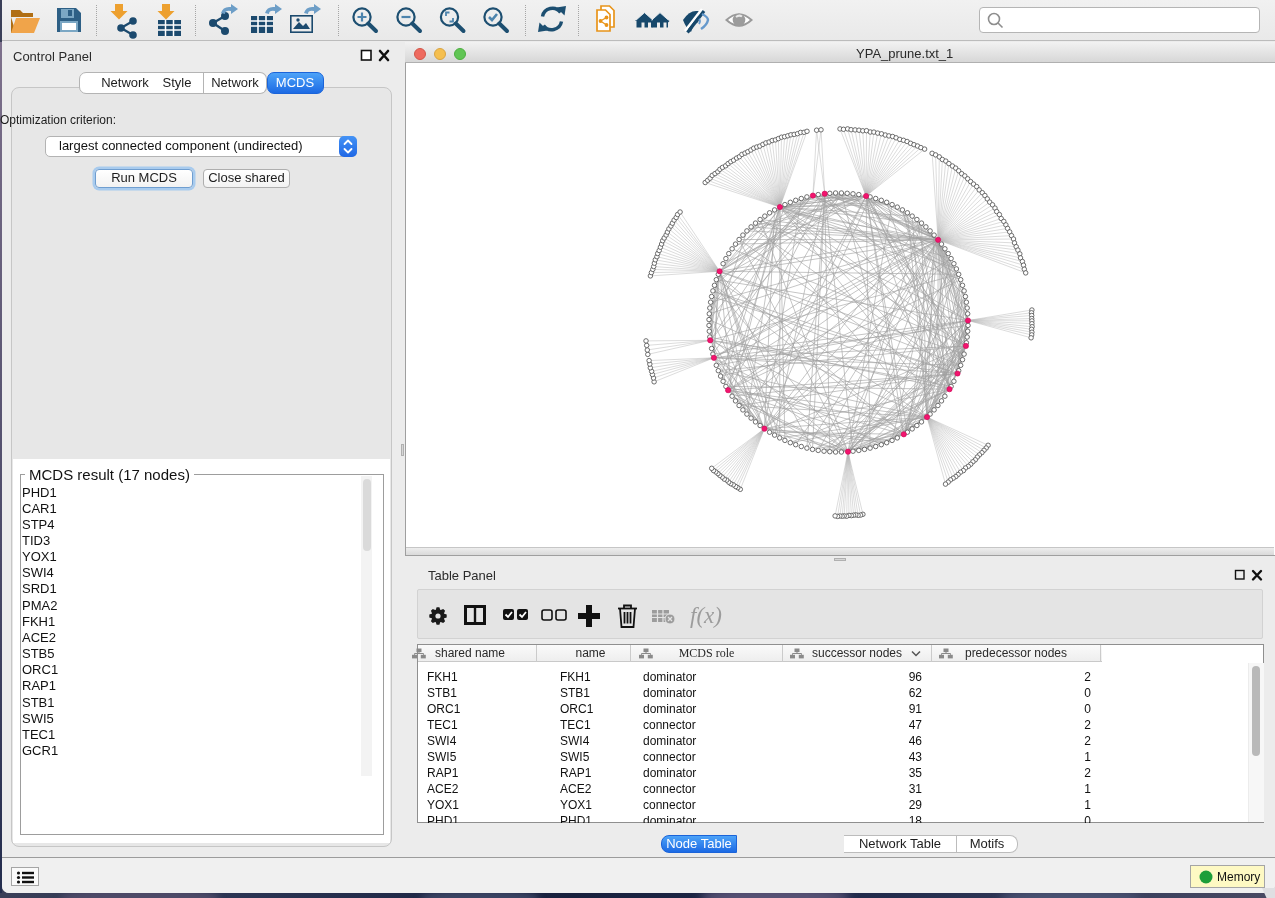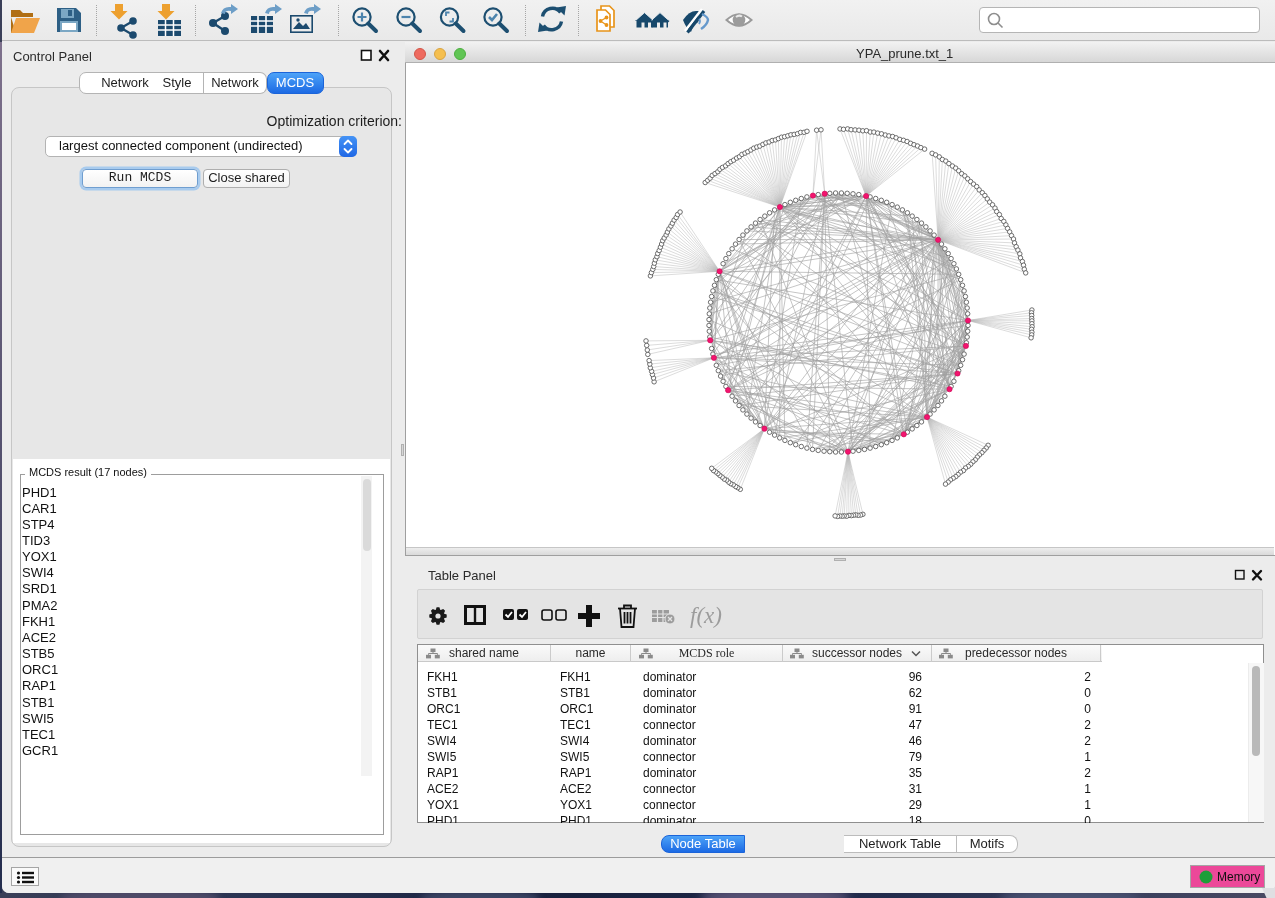--- a/index.html
+++ b/index.html
@@ -8,27 +8,27 @@
 #wall { position:absolute; left:0; top:0; width:1275px; height:898px;
   background:linear-gradient(90deg,#3a3f58 0%,#2a3352 20%,#18203d 45%,#232c4d 70%,#3c415e 90%,#4a4a62 100%); }
 #win { position:absolute; left:1.5px; top:0; width:1273.5px; height:892.5px; background:#ececec; border-radius:0 0 7px 7px; }
 #toolbar { position:absolute; left:1.5px; top:0; width:1273.5px; height:41px; background:linear-gradient(#f1f1f1,#e9e9e9); border-bottom:1px solid #bcbcbc; }
 .tsep { position:absolute; top:5px; height:31px; width:0; border-left:1px dotted #a6a6a6; }
 #searchbox { position:absolute; left:977px; top:7px; width:281px; height:26px; background:#fff; border:1px solid #b5b5b5; border-radius:4px; }
 
 #cp-title { position:absolute; left:13px; top:49px; font-size:13px; color:#2b2b2b; }
 #cp-panel { position:absolute; left:10.5px; top:87px; width:381px; height:760px; background:#e7e7e7; border:1px solid #c6c6c6; border-radius:8px; }
 .seg { position:absolute; top:72px; height:22px; background:#fff; border:1px solid #b4b4b4; font-size:13px; color:#1d1d1d; text-align:center; line-height:20px; }
-#opt-label { position:absolute; left:0; top:113px; width:402px; text-align:right; font-size:14px; color:#1d1d1d; }
+#opt-label { position:absolute; left:0; top:113px; width:402px; text-align:left; font-size:12px; color:#1d1d1d; }
 #combo { position:absolute; left:45px; top:136px; width:312px; height:20.5px; background:#fff; border:1px solid #b3b3b3; border-radius:5px; font-size:13px; color:#111; line-height:18px; padding-left:13px; }
 #combo-btn { position:absolute; right:-1px; top:-1px; width:18px; height:20.5px; border-radius:5px; background:linear-gradient(#4493f6,#1f67e5); }
 .btn { position:absolute; height:19px; background:linear-gradient(#ffffff,#f2f2f2); border:1px solid #aeaeae; border-radius:4px; font-size:13px; color:#1d1d1d; text-align:center; }
 #white-area { position:absolute; left:12.5px; top:459px; width:377px; height:384px; background:#fff; }
 #fieldset { position:absolute; left:19.5px; top:474px; width:364px; height:361px; border:1px solid #9d9d9d; }
-#fs-legend { position:absolute; left:25px; top:466px; background:#fff; padding:0 4px; font-size:11px; color:#111; }
+#fs-legend { position:absolute; left:25px; top:466px; background:#fff; padding:0 4px; font-size:15px; color:#111; }
 #mlist { position:absolute; left:22px; top:484.5px; font-size:13px; color:#111; line-height:16.15px; }
 #mlist-sb { position:absolute; left:361px; top:476px; width:11px; height:300px; background:#f3f3f3; }
 #mlist-thumb { position:absolute; left:1.5px; top:3px; width:8px; height:72px; background:#dadada; border-radius:4px; }
 
 #net { position:absolute; left:405px; top:42px; width:870px; height:514px; background:#fff; border:1px solid #9f9f9f; border-right:none; }
 #net-title { position:absolute; left:405px; top:42px; width:870px; height:21px; background:linear-gradient(#f2f2f2,#d7d7d7); border-bottom:1px solid #b0b0b0; }
 .light { position:absolute; top:47.5px; width:12px; height:12px; border-radius:50%; }
 #net-name { position:absolute; left:856px; top:46px; font-size:13px; color:#2a2a2a; }
 #net-bottom { position:absolute; left:406px; top:547px; width:868px; height:8px; background:linear-gradient(#ededed,#dadada); border-top:1px solid #c6c6c6; }
 
@@ -40,21 +40,21 @@
 .row { position:absolute; left:418px; width:683px; height:16px; font-size:12px; color:#111; line-height:16px; }
 .c1 { position:absolute; left:9px; } .c2 { position:absolute; left:142px; }
 .c3 { position:absolute; left:225px; } .c4 { position:absolute; left:330px; width:174px; text-align:right; }
 .c5 { position:absolute; left:510px; width:163px; text-align:right; }
 #tbl-sb { position:absolute; left:1248px; top:663px; width:15.5px; height:159px; background:#f7f7f7; border-left:1px solid #ececec; }
 #tbl-thumb { position:absolute; left:1251.5px; top:666px; width:8px; height:90px; background:#b9b9b9; border-radius:4px; }
 .btab { position:absolute; top:835px; height:18px; background:#fff; border:1px solid #bcbcbc; font-size:13px; color:#1d1d1d; text-align:center; line-height:16px; }
 
 #status { position:absolute; left:1.5px; top:857px; width:1273.5px; height:35.5px; background:#f0f0f0; border-top:1px solid #9c9c9c; border-radius:0 0 7px 7px; }
 #lbtn { position:absolute; left:11px; top:867px; width:28px; height:19px; background:#fafafa; border:1px solid #a5a5a5; }
-#membtn { position:absolute; left:1190px; top:865px; width:75px; height:23px; background:#ec4899; border:1px solid #a5a5a5; font-size:12px; color:#111; }
+#membtn { position:absolute; left:1190px; top:865px; width:75px; height:23px; background:#fef9c3; border:1px solid #a5a5a5; font-size:12px; color:#111; }
 .vstrip { position:absolute; left:0; top:42px; width:1.5px; height:851px; background:linear-gradient(#7e718c,#4b4a68 60%,#232c4d); }
 .hdr-ic { display:inline-block; vertical-align:-1px; }
 </style></head>
 <body>
 <div id="wall">
     <div class="wb" style="position:absolute;left:60px;top:888px;width:160px;height:20px;background:#4e4a68;border-radius:50%;filter:blur(3px)"></div>
     <div class="wb" style="position:absolute;left:420px;top:890px;width:120px;height:16px;background:#3b4463;border-radius:50%;filter:blur(3px)"></div>
     <div class="wb" style="position:absolute;left:700px;top:887px;width:150px;height:20px;background:#585275;border-radius:50%;filter:blur(4px)"></div>
     <div class="wb" style="position:absolute;left:1000px;top:889px;width:140px;height:18px;background:#4a5272;border-radius:50%;filter:blur(4px)"></div>
   </div>
@@ -196,21 +196,21 @@
   </svg>
 <div id="cp-panel"></div>
 <div class="seg" style="left:79px;width:92px;border-radius:7px 0 0 7px;">Network</div>
 <div class="seg" style="left:151px;width:53px;border-left:none;">Style</div>
 <div class="seg" style="left:204px;width:63px;border-left:none;border-radius:0 7px 7px 0;">Network</div>
 <div class="seg" style="left:266.5px;width:57px;border:1px solid #1b64d9;border-radius:7px;background:linear-gradient(#4da3f8,#1c6ae4);color:#fff;">MCDS</div>
 <div id="opt-label">Optimization criterion:</div>
 <div id="combo">largest connected component (undirected)<div id="combo-btn"><svg width="18" height="21">
         <path d="M5.5 8 L9 4.5 L12.5 8 M5.5 13 L9 16.5 L12.5 13" stroke="#fff" stroke-width="1.8" fill="none" stroke-linecap="round" stroke-linejoin="round"></path>
       </svg></div></div>
-<div class="btn" style="left:82px;top:169px;width:116px;border-color:#6f9ed0;box-shadow:0 0 0 2.5px #a8cbee;font-family:Liberation Mono, monospace;">Run MCDS</div>
+<div class="btn" style="left:95px;top:169px;width:98px;border-color:#6f9ed0;box-shadow:0 0 0 2.5px #a8cbee;">Run MCDS</div>
 <div class="btn" style="left:203px;top:169px;width:87px;">Close shared</div>
 <div id="white-area"></div>
 <div id="fieldset"></div>
 <div id="fs-legend">MCDS result (17 nodes)</div>
 <div id="mlist">PHD1<br>CAR1<br>STP4<br>TID3<br>YOX1<br>SWI4<br>SRD1<br>PMA2<br>FKH1<br>ACE2<br>STB5<br>ORC1<br>RAP1<br>STB1<br>SWI5<br>TEC1<br>GCR1</div>
 <div id="mlist-sb">
     <div id="mlist-thumb"></div>
   </div>
 
 <div class="abs" style="left:401px;top:444px;width:3px;height:12px;background:#d6d6d6;border:1px solid #b0b0b0"></div>
@@ -610,21 +610,21 @@
         <path d="M0 6 h17 M0 9.5 h17 M5.5 2 v12 M11 2 v12" stroke="#e4e4e4" stroke-width="1.2"></path>
         <circle cx="18" cy="11" r="5" fill="#9c9c9c" stroke="#e4e4e4" stroke-width="1"></circle>
         <path d="M16 9 l4 4 M20 9 l-4 4" stroke="#e4e4e4" stroke-width="1.3"></path>
       </g>
 
 <text x="272" y="33" font-family="Liberation Serif, serif" font-style="italic" font-size="23" fill="#9c9c9c">f(x)</text>
 </svg>
 </div>
 <div id="tbl"></div>
 <div id="thead"></div>
-<div class="th" style="left:418px;width:133px;">
+<div class="th" style="left:404px;width:133px;">
 <svg class="hdr-ic" style="position:absolute;left:8px;top:3px" width="14" height="11">
       <g fill="#8a8a8a">
         <rect x="4.5" y="0.5" width="5" height="3.6"></rect>
         <rect x="0" y="6.8" width="5" height="3.6"></rect>
         <rect x="8.8" y="6.8" width="5" height="3.6"></rect>
         <path d="M7 4 v2 M2.5 6.8 v-1.3 h9 v1.3" stroke="#8a8a8a" fill="none"></path>
       </g>
     </svg>
 shared name</div>
 <div class="th" style="left:551px;width:80px;">name</div>
@@ -693,21 +693,21 @@
     <span class="c1">SWI4</span>
     <span class="c2">SWI4</span>
     <span class="c3">dominator</span>
     <span class="c4">46</span>
     <span class="c5">2</span>
   </div>
 <div class="row" style="top:749px">
     <span class="c1">SWI5</span>
     <span class="c2">SWI5</span>
     <span class="c3">connector</span>
-    <span class="c4">79</span>
+    <span class="c4">43</span>
     <span class="c5">1</span>
   </div>
 <div class="row" style="top:765px">
     <span class="c1">RAP1</span>
     <span class="c2">RAP1</span>
     <span class="c3">dominator</span>
     <span class="c4">35</span>
     <span class="c5">2</span>
   </div>
 <div class="row" style="top:781px">
@@ -726,21 +726,21 @@
   </div>
 <div class="row" style="top:813px;height:10px;overflow:hidden">
     <span class="c1">PHD1</span>
     <span class="c2">PHD1</span>
     <span class="c3">dominator</span>
     <span class="c4">18</span>
     <span class="c5">0</span>
   </div>
 <div id="tbl-sb"></div>
 <div id="tbl-thumb"></div>
-<div class="btab" style="left:661px;width:84px;border-radius:8px 0 0 8px;background:linear-gradient(#4da3f8,#1c6ae4);border-color:#1b64d9;color:#fff;">Node Table</div>
+<div class="btab" style="left:661px;width:76px;border-radius:8px 0 0 8px;background:linear-gradient(#4da3f8,#1c6ae4);border-color:#1b64d9;color:#fff;">Node Table</div>
 <div class="btab" style="left:752px;width:92px;border-left:none;margin-top:36px;">Edge Table</div>
 <div class="btab" style="left:844px;width:113px;border-left:none;">Network Table</div>
 <div class="btab" style="left:957px;width:61px;border-left:none;border-radius:0 8px 8px 0;">Motifs</div>
 
 <div id="status"></div>
 <div id="lbtn">
     <svg width="26" height="17" style="position:absolute;left:4px;top:2px">
       <g fill="#111">
         <circle cx="2.5" cy="3" r="1.6"></circle>
         <circle cx="2.5" cy="7.5" r="1.6"></circle>

